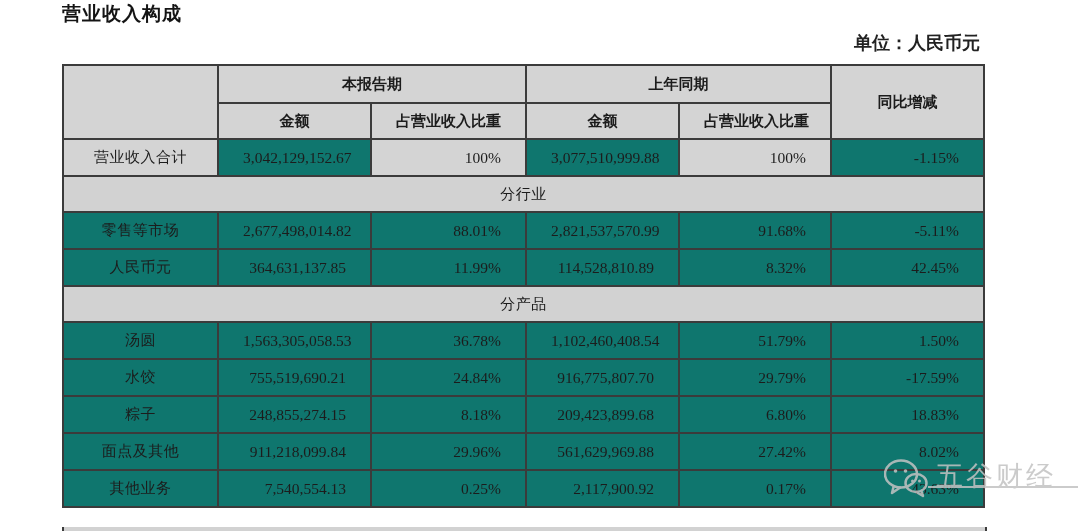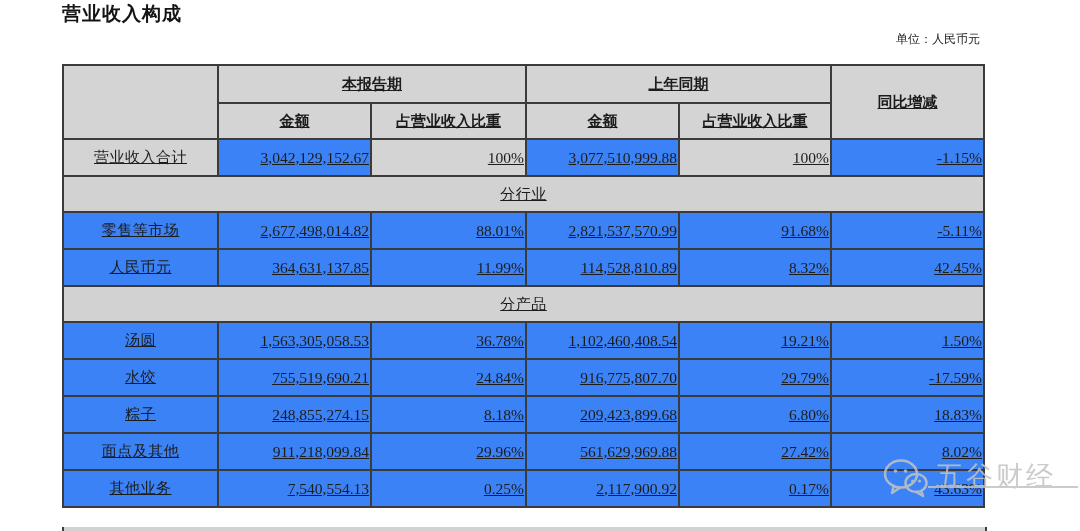--- a/index.html
+++ b/index.html
@@ -12,40 +12,40 @@
     --section-bg:#d2d2d2;
     --border:#3b3b3b;
     --wm:#c3c3c3;
   }
   .page-title{
     position:absolute;left:62px;top:1px;
     font-size:19px;font-weight:bold;color:#141414;letter-spacing:1px;text-align:right;
   }
   .unit-label{
     position:absolute;top:31px;right:100px;
-    font-size:12px;font-weight:400;color:#222;
+    font-size:18px;font-weight:700;color:#222;
   }
   table.rev-table{
     position:absolute;left:62px;top:64px;width:921px;
     border-collapse:collapse;table-layout:fixed;
   }
   .rev-table th,.rev-table td{
     border:2px solid var(--border);
-    padding:0 1px;
+    padding:0 24px;
     vertical-align:middle;
-    overflow:hidden;white-space:nowrap;text-decoration:underline;
+    overflow:hidden;white-space:nowrap;
   }
   .rev-table th{
     background:var(--header-bg);
     font-size:15px;font-weight:600;color:#1c1c1c;
     text-align:center;
   }
   .hrow1 th{height:36px;}
   .hrow2 th{height:34px;}
-  .rev-table td{height:35px;background:#3b82f6;font-size:15px;}
+  .rev-table td{height:35px;background:#0f766e;font-size:15px;}
   td.c-label{
     text-align:center;font-weight:500;letter-spacing:0.5px;
     font-family:"DejaVu Sans","Liberation Sans",sans-serif;
   }
   td.c-amount,td.c-pct,td.c-yoy{
     text-align:right;
     font-family:"Liberation Serif","DejaVu Serif",serif;
     font-size:15.5px;
   }
   td.section-cell{
@@ -128,21 +128,21 @@
         <td class="c-yoy">42.45%</td>
       </tr>
       <tr>
         <td colspan="6" class="section-cell">分产品</td>
       </tr>
       <tr>
         <td class="c-label">汤圆</td>
         <td class="c-amount">1,563,305,058.53</td>
         <td class="c-pct">36.78%</td>
         <td class="c-amount">1,102,460,408.54</td>
-        <td class="c-pct">19.21%</td>
+        <td class="c-pct">51.79%</td>
         <td class="c-yoy">1.50%</td>
       </tr>
       <tr>
         <td class="c-label">水饺</td>
         <td class="c-amount">755,519,690.21</td>
         <td class="c-pct">24.84%</td>
         <td class="c-amount">916,775,807.70</td>
         <td class="c-pct">29.79%</td>
         <td class="c-yoy">-17.59%</td>
       </tr>

